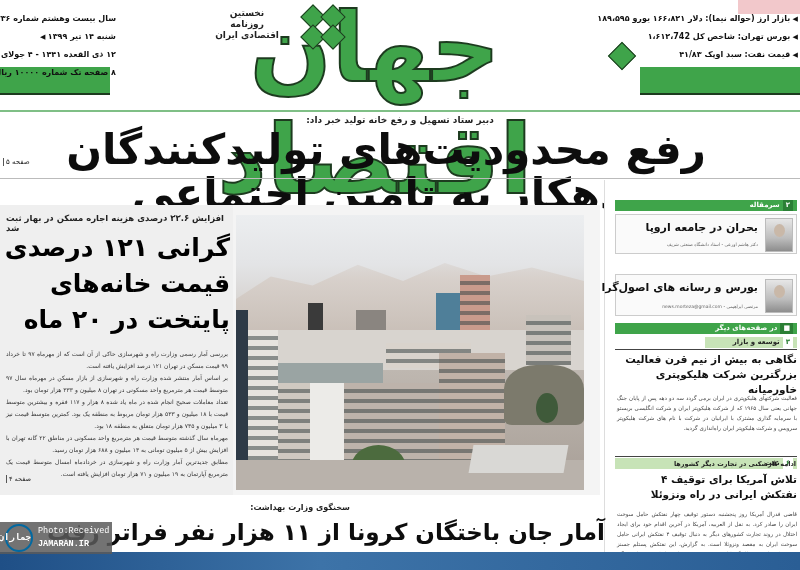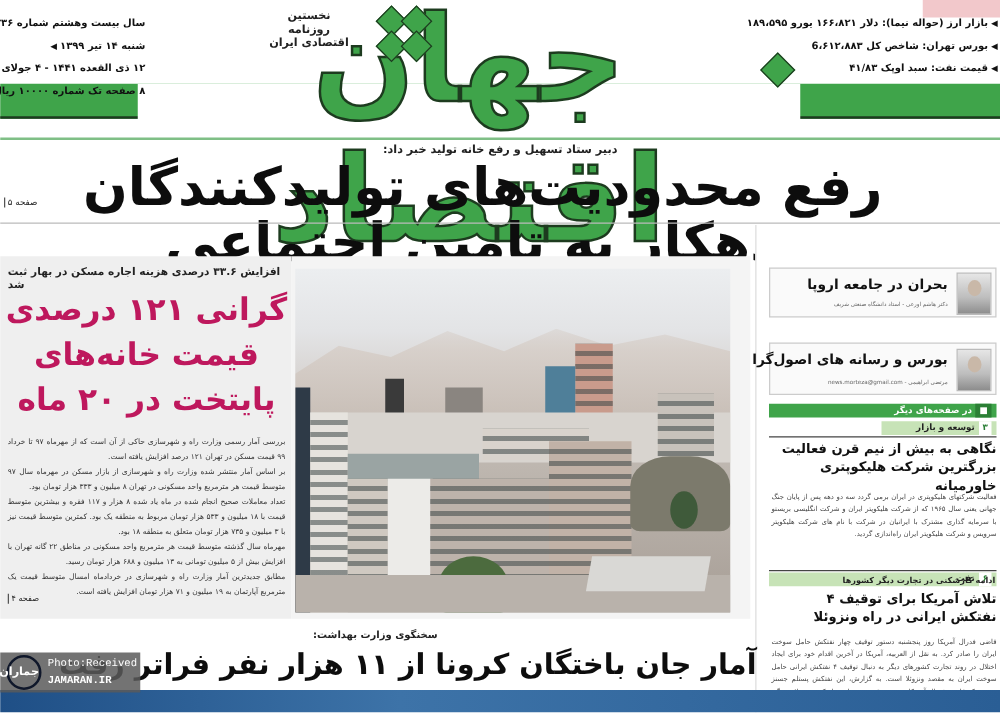--- a/index.html
+++ b/index.html
@@ -30,21 +30,21 @@
 
   
   .kicker { position: absolute; left: 0; top: 115px; width: 800px; text-align: center; font-size: 9px; font-weight: bold; color: #222; }
   .headline { position: absolute; left: 0; top: 128px; width: 772px; text-align: center; font-size: 42px; font-weight: bold; line-height: 44px; color: #0d0d0d; letter-spacing: -1px; }
   .page-ref-a { position: absolute; left: 3px; top: 158px; font-size: 7px; border-left: 1px solid #555; padding-left: 2px; color: #222; }
   .rule-lead { position: absolute; left: 0; top: 178px; width: 800px; height: 1px; background: #bbb; }
 
   
   .story-panel { position: absolute; left: 0; top: 205px; width: 233px; height: 290px; background: #efefef; }
   .story-kicker { position: absolute; left: 6px; top: 213px; width: 222px; text-align: left; font-size: 8.5px; font-weight: bold; color: #222; }
-  .story-title { position: absolute; left: 4px; top: 230px; width: 226px; text-align: center; font-size: 25px; font-weight: bold; line-height: 36px; color: #be185d; }
+  .story-title { position: absolute; left: 4px; top: 230px; width: 226px; font-size: 25px; font-weight: bold; line-height: 36px; color: #000000; }
   .story-body { position: absolute; left: 6px; top: 348px; width: 222px; font-size: 6px; line-height: 12px; color: #333; text-align: justify; }
   .story-body p { margin: 0; }
   .page-ref-b { position: absolute; left: 6px; top: 475px; font-size: 6.5px; border-left: 1px solid #555; padding-left: 2px; color: #222; }
 
   
   .photo { position: absolute; left: 233px; top: 205px; width: 367px; height: 290px; background: #f4f4f4; }
   .photo-inner { position: absolute; left: 3px; top: 10px; width: 348px; height: 275px; overflow: hidden;
      background: linear-gradient(to bottom, #eceef0 0%, #e3e4e6 18%, #d9d6d4 30%, #cfcac5 40%, #bfb8b1 55%, #a79e96 100%); }
   .mtn { position: absolute; left: 0; top: 30px; width: 348px; height: 90px;
      background: linear-gradient(to bottom, rgba(255,255,255,0) 0%, rgba(214,206,200,.9) 40%, rgba(200,190,182,.9) 100%);
@@ -68,21 +68,21 @@
   .r-kicker { position: absolute; font-size: 6.5px; font-weight: bold; color: #222; text-align: right; white-space: nowrap; }
   .r-rule { position: absolute; height: 1px; background: #444; }
 
   
   .bottom-kicker { position: absolute; left: 180px; top: 503px; width: 240px; text-align: center; font-size: 8px; font-weight: bold; color: #222; }
   .bottom-headline { position: absolute; left: 110px; top: 515px; width: 495px; text-align: right; font-size: 23px; font-weight: bold; line-height: 34px; color: #0d0d0d; white-space: nowrap; }
   .bottom-strip { position: absolute; left: 0; top: 552px; width: 800px; height: 18px; background: linear-gradient(to right, #1f4f86 0%, #3d73a8 40%, #2a5e95 100%); }
 
   
   .watermark { position: absolute; left: 0; top: 522px; width: 112px; height: 32px; background: rgba(90,90,90,.85); }
-  .wm-logo { position: absolute; left: 5px; top: 2px; width: 28px; height: 28px; border: 2px solid #0f172a; border-radius: 50%; color: #fff; font-size: 9px; line-height: 24px; text-align: right; font-weight: bold; }
+  .wm-logo { position: absolute; left: 5px; top: 2px; width: 28px; height: 28px; border: 2px solid #0369a1; border-radius: 50%; color: #fff; font-size: 9px; line-height: 24px; text-align: right; font-weight: bold; font-family: Liberation Mono, monospace; }
   .wm-text { position: absolute; left: 38px; top: 3px; font-size: 8.5px; line-height: 13px; color: #fff; direction: ltr; text-align: left; font-family: Liberation Mono, monospace; }
   .wm-text div:first-child { font-weight: normal; }
   .wm-text div:last-child { font-weight: bold; }
 </style>
 </head>
 <body>
 
 <header class="masthead">
   <div class="mast-band"></div>
   <div class="mast-band-gap"></div>
@@ -99,21 +99,21 @@
   <div class="info-left">
     <div>سال بیست وهشتم شماره ۷۲۳۶</div>
     <div>شنبه ۱۴ تیر ۱۳۹۹</div>
     <div>۱۲ ذی القعده ۱۴۴۱ - ۴ جولای ۲۰۲۰</div>
     <div>۸ صفحه تک شماره ۱۰۰۰۰ ریال</div>
   </div>
 
   <div class="stamp"></div>
   <div class="info-right">
     <div>بازار ارز (حواله نیما): دلار ۱۶۶،۸۲۱ یورو ۱۸۹،۵۹۵</div>
-    <div>بورس تهران: شاخص کل 6،۶۱۲،۸۸۳</div>
+    <div>بورس تهران: شاخص کل ۱،۶۱۲،742</div>
     <div>قیمت نفت: سبد اوپک ۴۱/۸۳</div>
   </div>
 </header>
 <div class="rule-top"></div>
 
 <div class="kicker">دبیر ستاد تسهیل و رفع خانه تولید خبر داد:</div>
 <h1 class="headline">رفع محدودیت‌های تولیدکنندگان بدهکار به تامین اجتماعی</h1>
 <div class="page-ref-a">صفحه ۵</div>
 <div class="rule-lead"></div>
 
@@ -155,20 +155,23 @@
     <div class="bldg" style="left:115px;top:230px;width:55px;height:45px;background:#4c6b3e;border-radius:50% 50% 10% 10%;"></div>
 
     <div class="bldg" style="left:0;top:245px;width:348px;height:30px;background:#b9b2ab;"></div>
     <div class="bldg" style="left:235px;top:230px;width:95px;height:28px;background:#d9d8d5;transform:skewX(-10deg);"></div>
   </div>
 
 </figure>
 
 <aside class="right-col">
 
+  <div class="sec-bar" style="left:10px;top:20px;width:182px;">
+    <span class="num">۲</span><span>سرمقاله</span>
+  </div>
   <div class="col-box" style="left:10px;top:34px;width:182px;height:40px;">
     <div class="avatar" style="right:3px;top:3px;"></div>
     <div class="col-title" style="right:38px;top:6px;">بحران در جامعه اروپا</div>
     <div class="col-byline" style="right:38px;top:27px;">دکتر هاشم اورعی - استاد دانشگاه صنعتی شریف</div>
   </div>
 
   <div class="col-box" style="left:10px;top:94px;width:182px;height:42px;">
     <div class="avatar" style="right:3px;top:4px;"></div>
     <div class="col-title" style="right:38px;top:6px;margin-left:40px;">بورس و رسانه های اصول‌گرا</div>
     <div class="col-byline" style="right:38px;top:29px;">مرتضی ابراهیمی - news.morteza@gmail.com</div>

